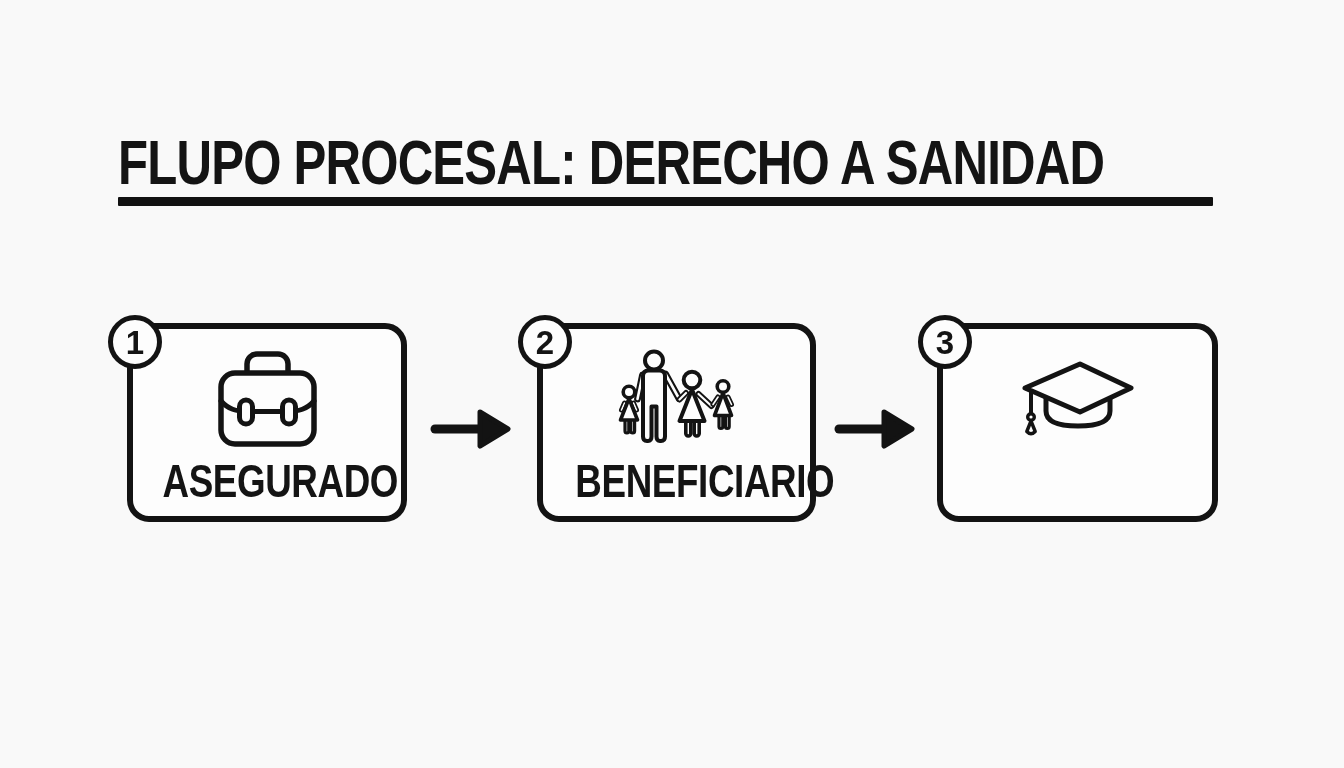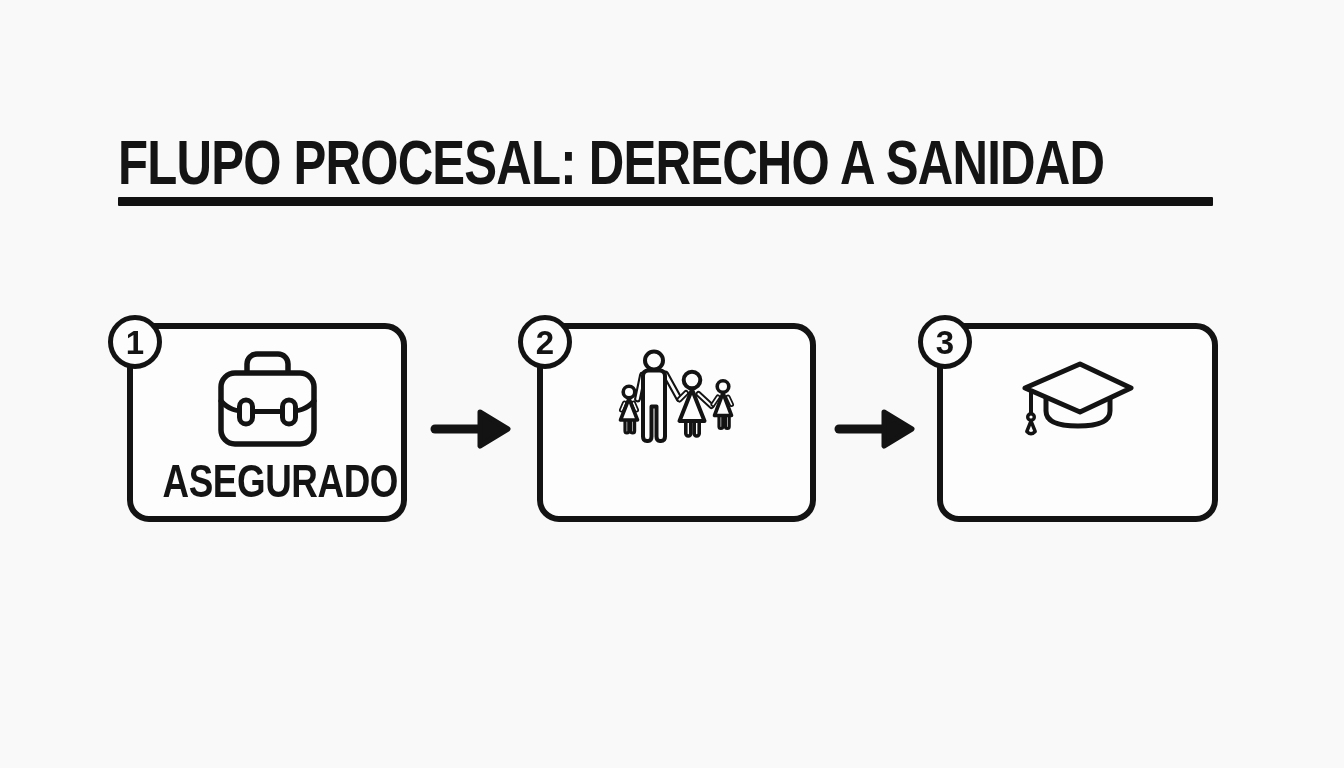--- a/index.html
+++ b/index.html
@@ -140,20 +140,23 @@
         <path d="M103,48 L98,55.5" stroke-width="5"></path>
         <path d="M103,48 L98,55.5" stroke="#fdfdfd" stroke-width="1.6"></path>
         <path d="M113,48 L116.5,55.5" stroke-width="5"></path>
         <path d="M113,48 L116.5,55.5" stroke="#fdfdfd" stroke-width="1.6"></path>
         <rect x="104" y="65" width="3.8" height="14.5" rx="1.9" fill="#fdfdfd" stroke-width="3.2"></rect>
         <rect x="110.4" y="65" width="3.8" height="14.5" rx="1.9" fill="#fdfdfd" stroke-width="3.2"></rect>
         <circle cx="108" cy="37.5" r="5.8" fill="#fdfdfd" stroke-width="3.6"></circle>
         <path d="M108,44 L99.5,66.5 L116.5,66.5 Z" fill="#fdfdfd" stroke-width="3.6"></path>
       </svg>
     </div>
+    <div class="step-label">
+      <span>BENEFICIARIO</span>
+    </div>
   </div>
 
   <div class="arrow arrow-2">
     <svg width="86" height="46" viewBox="0 0 86 46">
       <line x1="6" y1="23" x2="56" y2="23" stroke="#131313" stroke-width="9" stroke-linecap="round"></line>
       <path d="M51,6 L79,23 L51,40 Z" fill="#131313" stroke="#131313" stroke-width="5" stroke-linejoin="round"></path>
     </svg>
   </div>
 
   <div class="step step-3">

